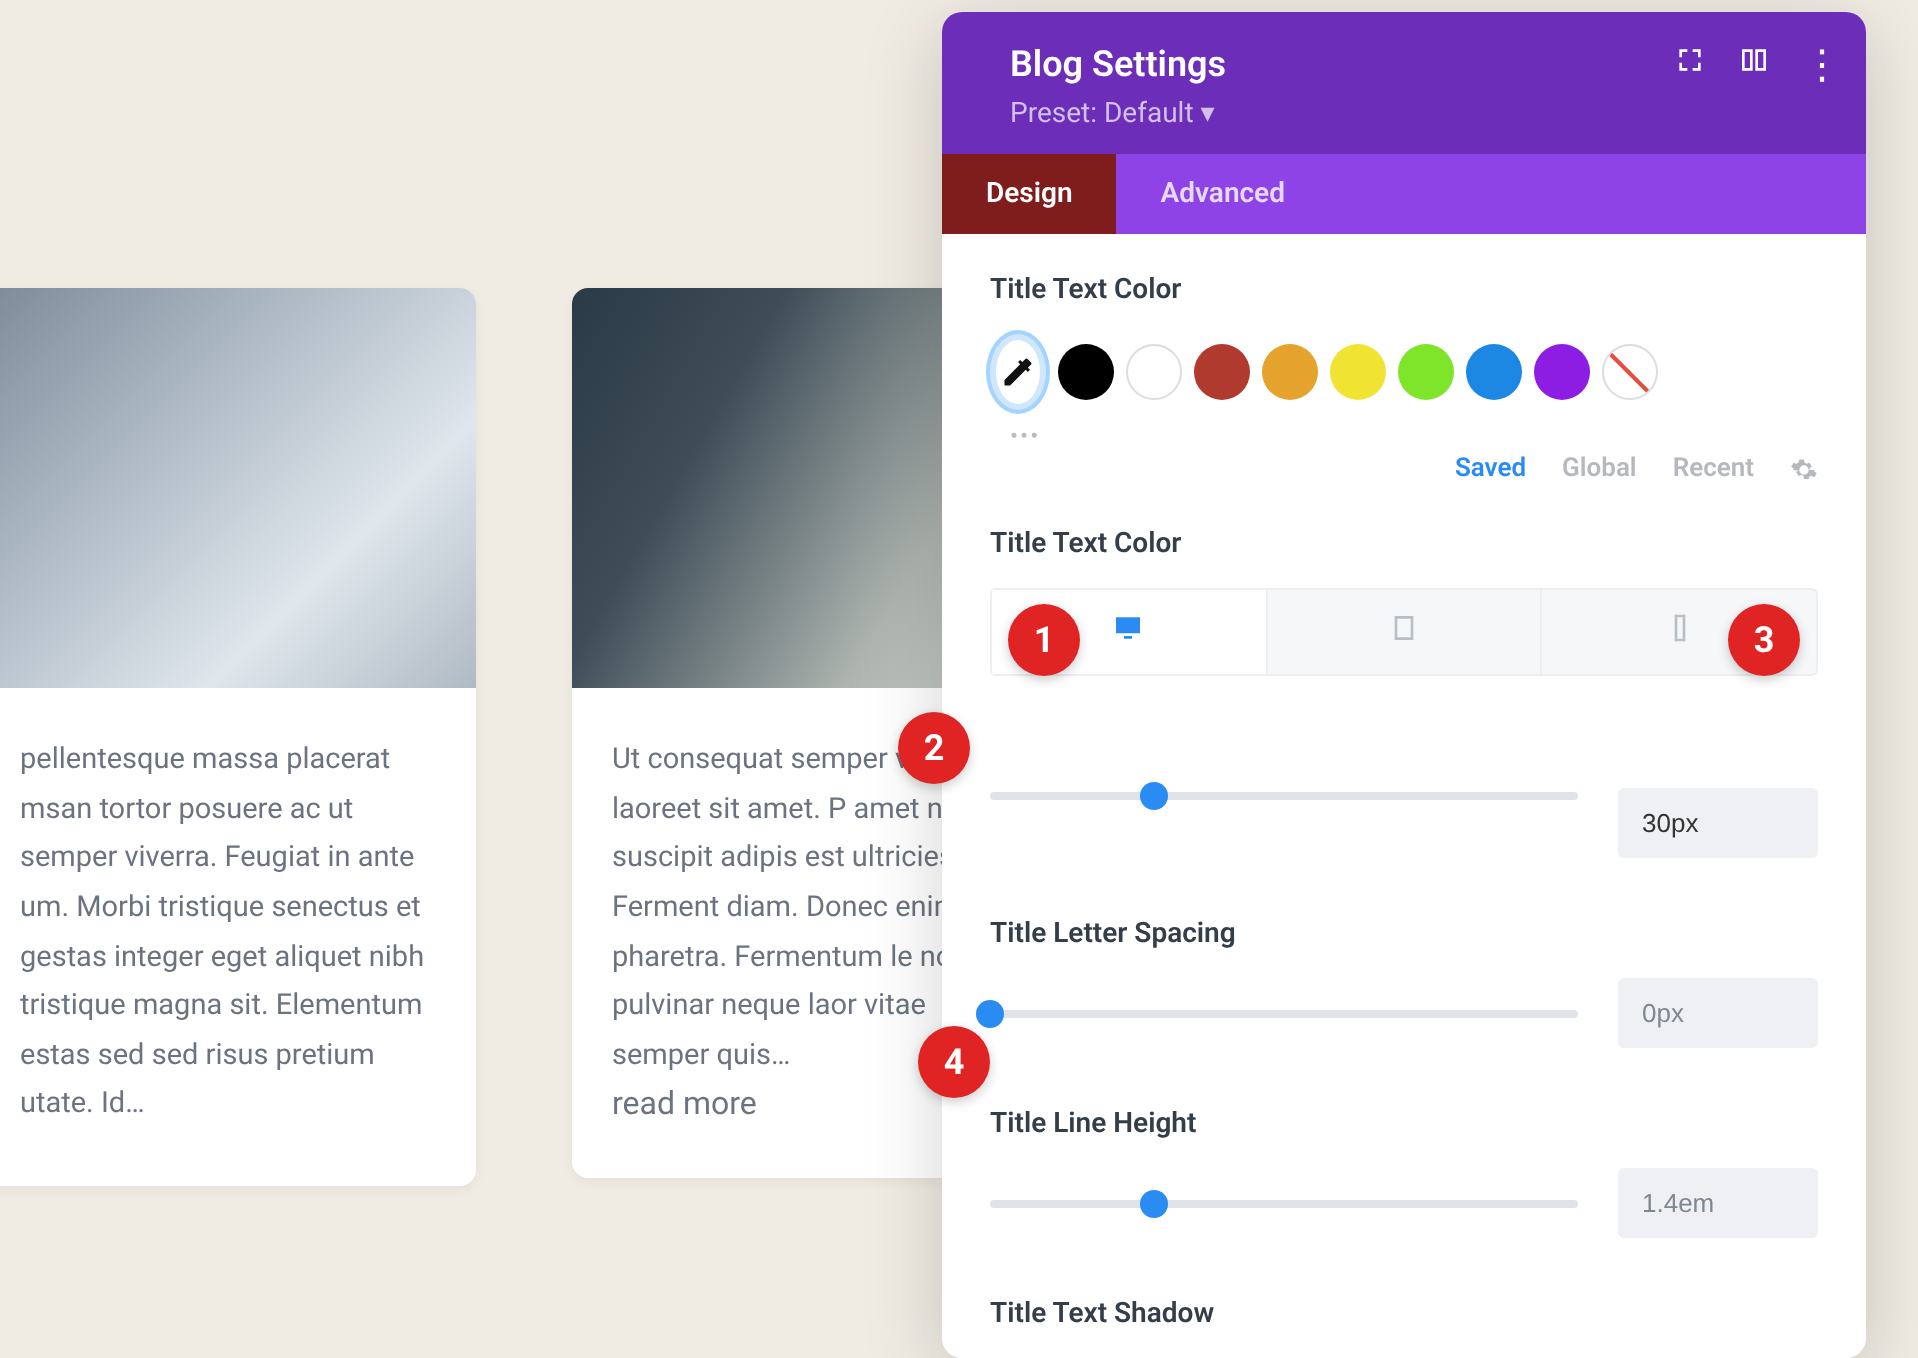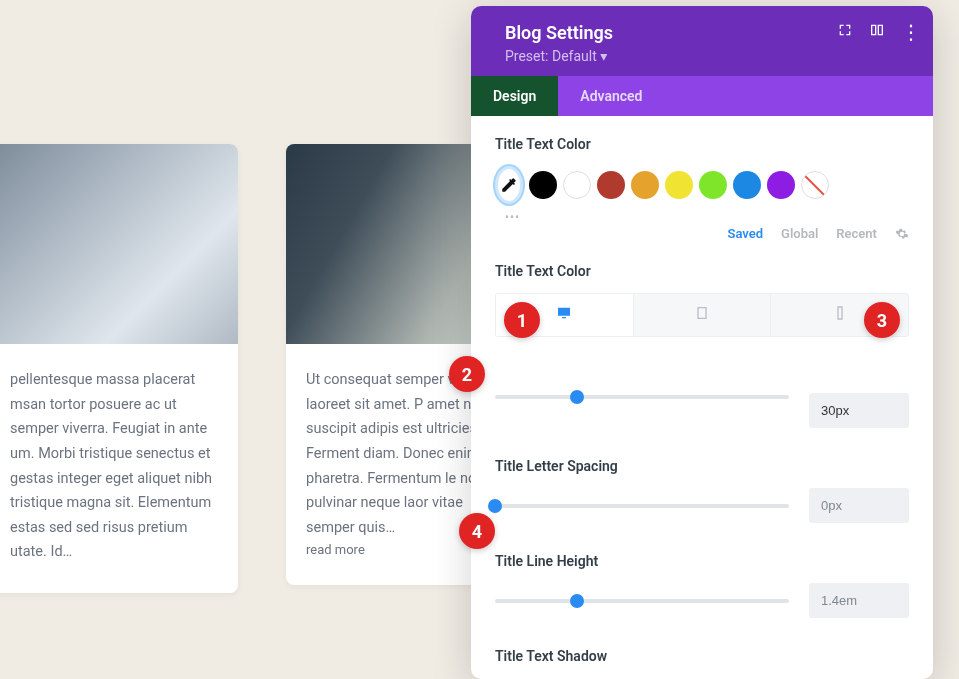--- a/index.html
+++ b/index.html
@@ -44,21 +44,21 @@
     color: #111;
     margin-bottom: 18px;
   }
   .card-text {
     font-size: 14.5px;
     line-height: 1.7;
     color:#6c7380;
   }
   .read-more {
     color:#6c7380;
-    font-size:13px;
+    font-size:16px;
     margin-top:2px;
     display:block;
   }
 
   
   .panel {
     position: absolute;
     left: 471px;
     top: 6px;
     width: 462px;
@@ -100,21 +100,21 @@
     background: #8e43e7;
   }
   .tab {
     padding: 12px 22px;
     color: #e6d9f7;
     font-size: 14px;
     font-weight: 600;
     cursor: pointer;
   }
   .tab.active {
-    background: #14532d;
+    background: #7f1d1d;
     color: #fff;
   }
 
   .panel-body {
     padding: 20px 24px 12px;
     overflow-y: auto;
     height: calc(100% - 118px);
   }
   .section-label {
     font-size: 14px;

